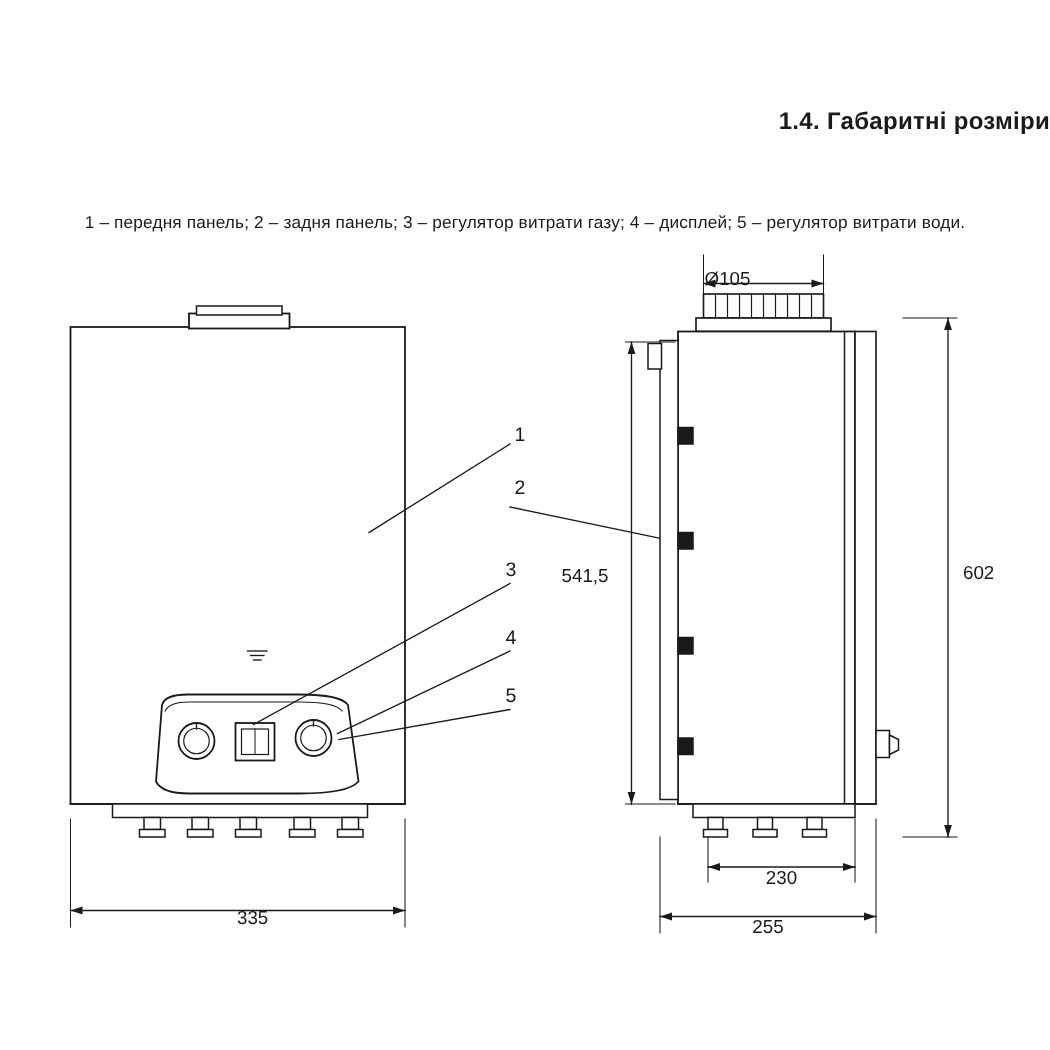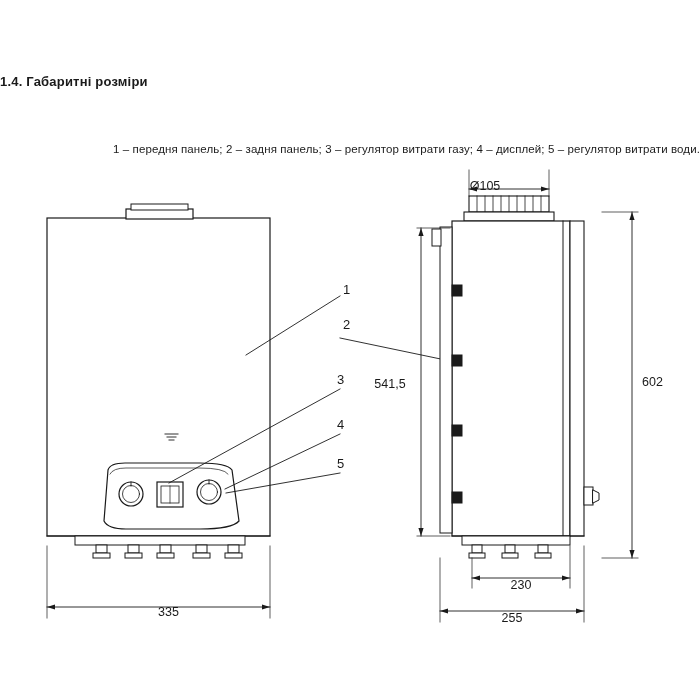--- a/index.html
+++ b/index.html
@@ -19,32 +19,32 @@
     position: absolute;
     left: 0; top: 0;
     width: 700px;
     height: 700px;
   }
   .title-block {
     position: absolute;
     top: 72px;
     left: 0;
     width: 700px;
-    text-align: left;
+    text-align: right;
     font-weight: bold;
-    font-size: 13px;
+    font-size: 16px;
     line-height: 19px;
     letter-spacing: 0.2px;
   }
   .legend {
     position: absolute;
     top: 143px;
     left: 0;
     width: 700px;
-    text-align: right;
+    text-align: center;
     font-size: 11.5px;
     letter-spacing: 0.1px;
   }
   svg.drawing {
     position: absolute;
     left: 0;
     top: 0;
     width: 700px;
     height: 700px;
   }

